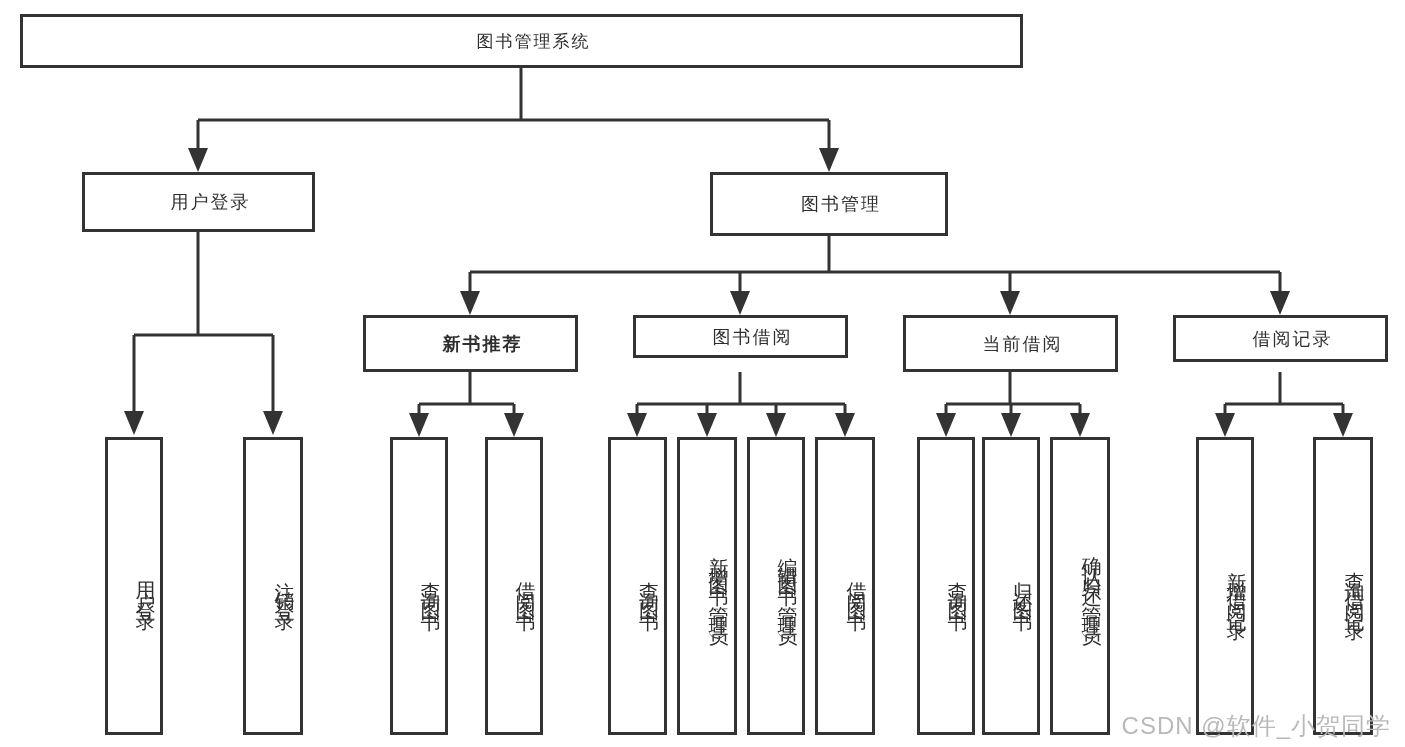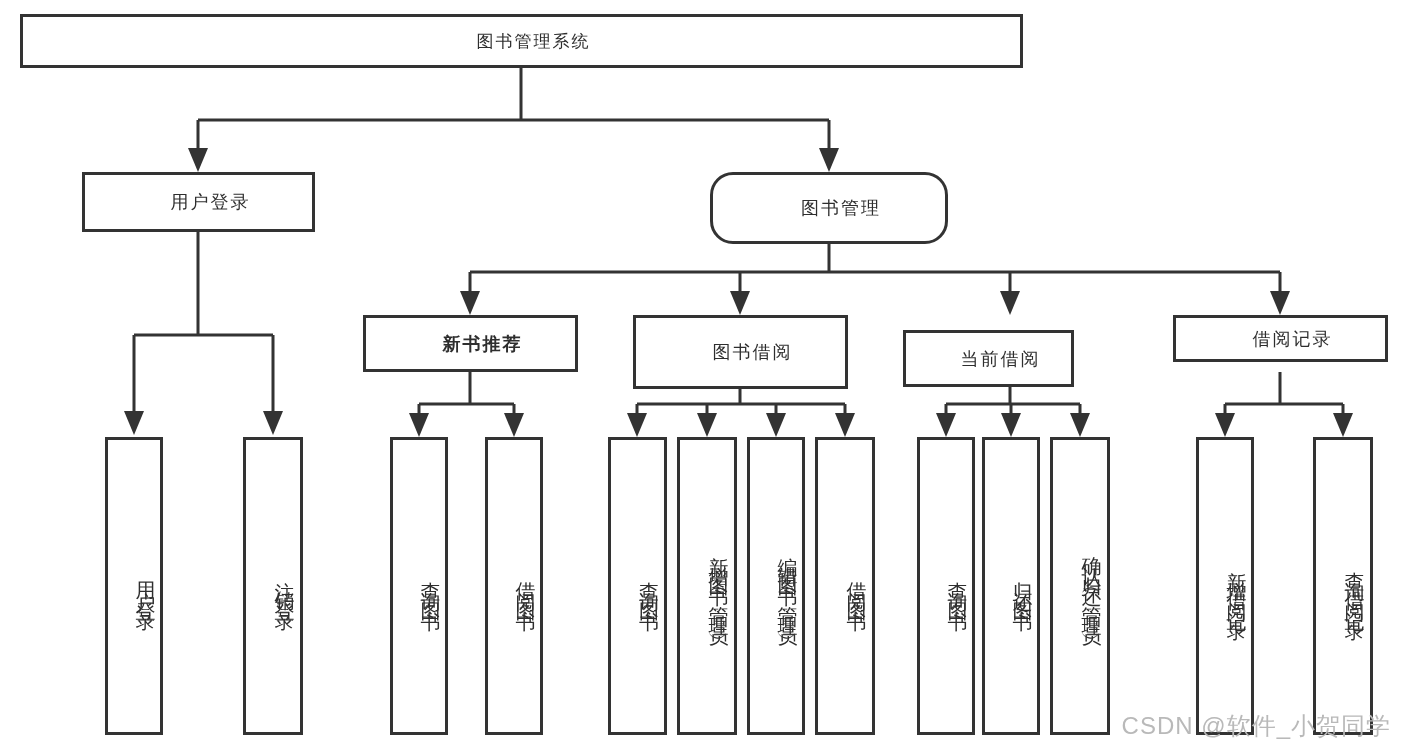--- a/index.html
+++ b/index.html
@@ -18,24 +18,24 @@
     writing-mode:vertical-rl;text-orientation:mixed;
     font-size:20px;letter-spacing:10px;line-height:1;
   }
   .watermark{
     position:absolute;right:14px;bottom:5px;font-size:24px;color:#b9b9b9;
     letter-spacing:1px;white-space:nowrap;
   }
   
   .p-root{left:20px;top:14px;width:1003px;height:54px;}
   .p-l2-login{left:82px;top:172px;width:233px;height:60px;}
-  .p-l2-mgmt{left:710px;top:172px;width:238px;height:72px;border-radius:23px;}
+  .p-l2-mgmt{left:710px;top:172px;width:238px;height:64px;}
   .p-l3-rec{left:363px;top:315px;width:215px;height:57px;font-weight:bold;}
-  .p-l3-bb{left:633px;top:315px;width:215px;height:74px;align-items:center;}
-  .p-l3-cb{left:903px;top:315px;width:171px;height:57px;margin-top:15px;}
+  .p-l3-bb{left:633px;top:315px;width:215px;height:43px;align-items:center;}
+  .p-l3-cb{left:903px;top:315px;width:215px;height:57px;}
   .p-l3-br{left:1173px;top:315px;width:215px;height:47px;}
   .leaf{top:437px;height:298px;}
   .p-a1{left:105px;width:58px;}  .p-a2{left:243px;width:60px;}
   .p-b1{left:390px;width:58px;}  .p-b2{left:485px;width:58px;}
   .p-c1{left:608px;width:59px;}  .p-c2{left:677px;width:60px;}
   .p-c3{left:747px;width:58px;}  .p-c4{left:815px;width:60px;}
   .p-d1{left:917px;width:58px;}  .p-d2{left:982px;width:58px;}
   .p-d3{left:1050px;width:60px;}
   .p-e1{left:1196px;width:58px;} .p-e2{left:1313px;width:60px;}
   .wires path{stroke:#333333;stroke-width:3;fill:none;}

